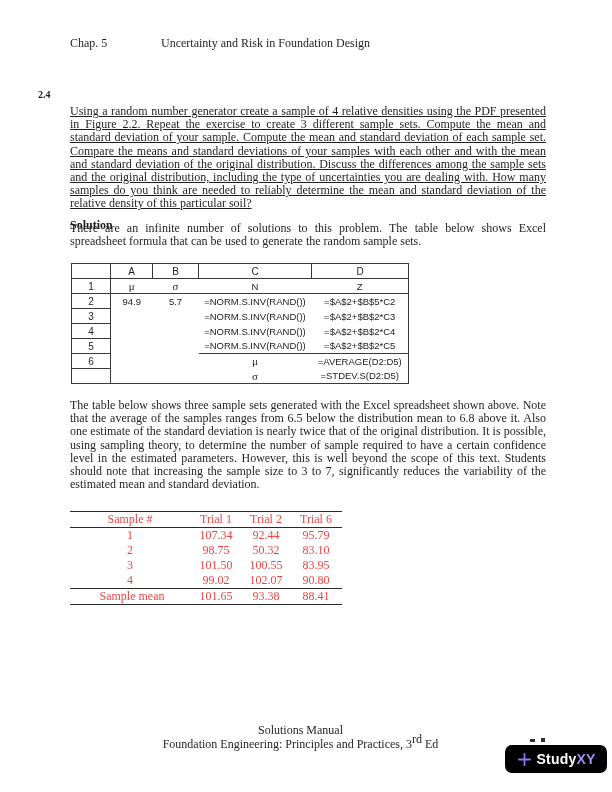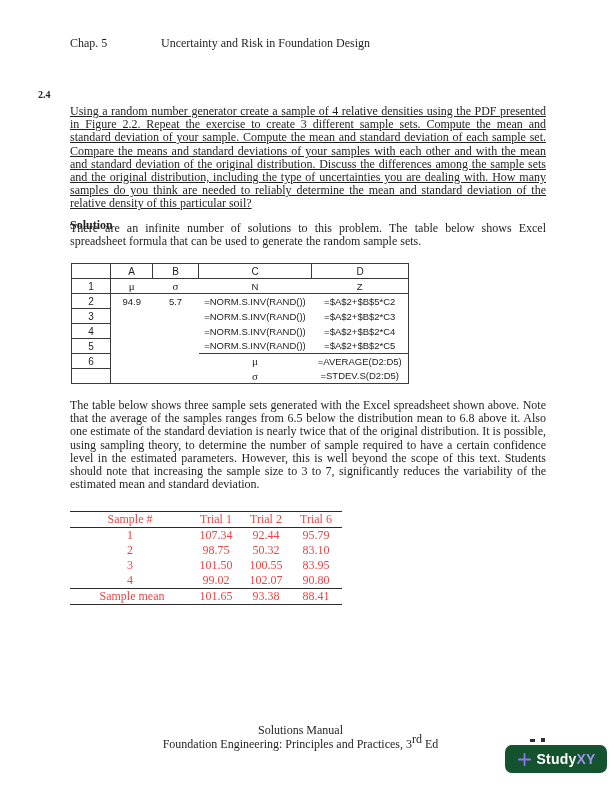--- a/index.html
+++ b/index.html
@@ -50,21 +50,21 @@
   table.rt tr.rt-sum1 td { border-top:1.4px solid #2b2b2b; }
   table.rt td.left { text-align:center; padding-left:4px; }
 
   
   .footer { position:absolute; top:724px; left:0; width:601px; text-align:center;
             font-size:12px; line-height:13.5px; }
   .footer sup { font-size:12px; vertical-align:super; line-height:0; }
 
   
   .badge { position:absolute; left:505px; top:745px; width:102px; height:28px;
-           background:#14532d; border-radius:7px; display:flex; align-items:center;
+           background:#000000; border-radius:7px; display:flex; align-items:center;
            justify-content:center; gap:5px;
            font-family:"Liberation Sans", sans-serif; font-weight:bold; font-size:14px; }
   .badge .bstudy { color:#ffffff; letter-spacing:0.2px; }
   .badge .bxy { color:#9e90f5; letter-spacing:0.2px; }
   .remnant { position:absolute; background:#2e2e3a; }
   .rem1 { left:530px; top:739px; width:5px; height:3px; }
   .rem2 { left:541px; top:738px; width:4px; height:4px; }
 </style>
 </head>
 <body>

